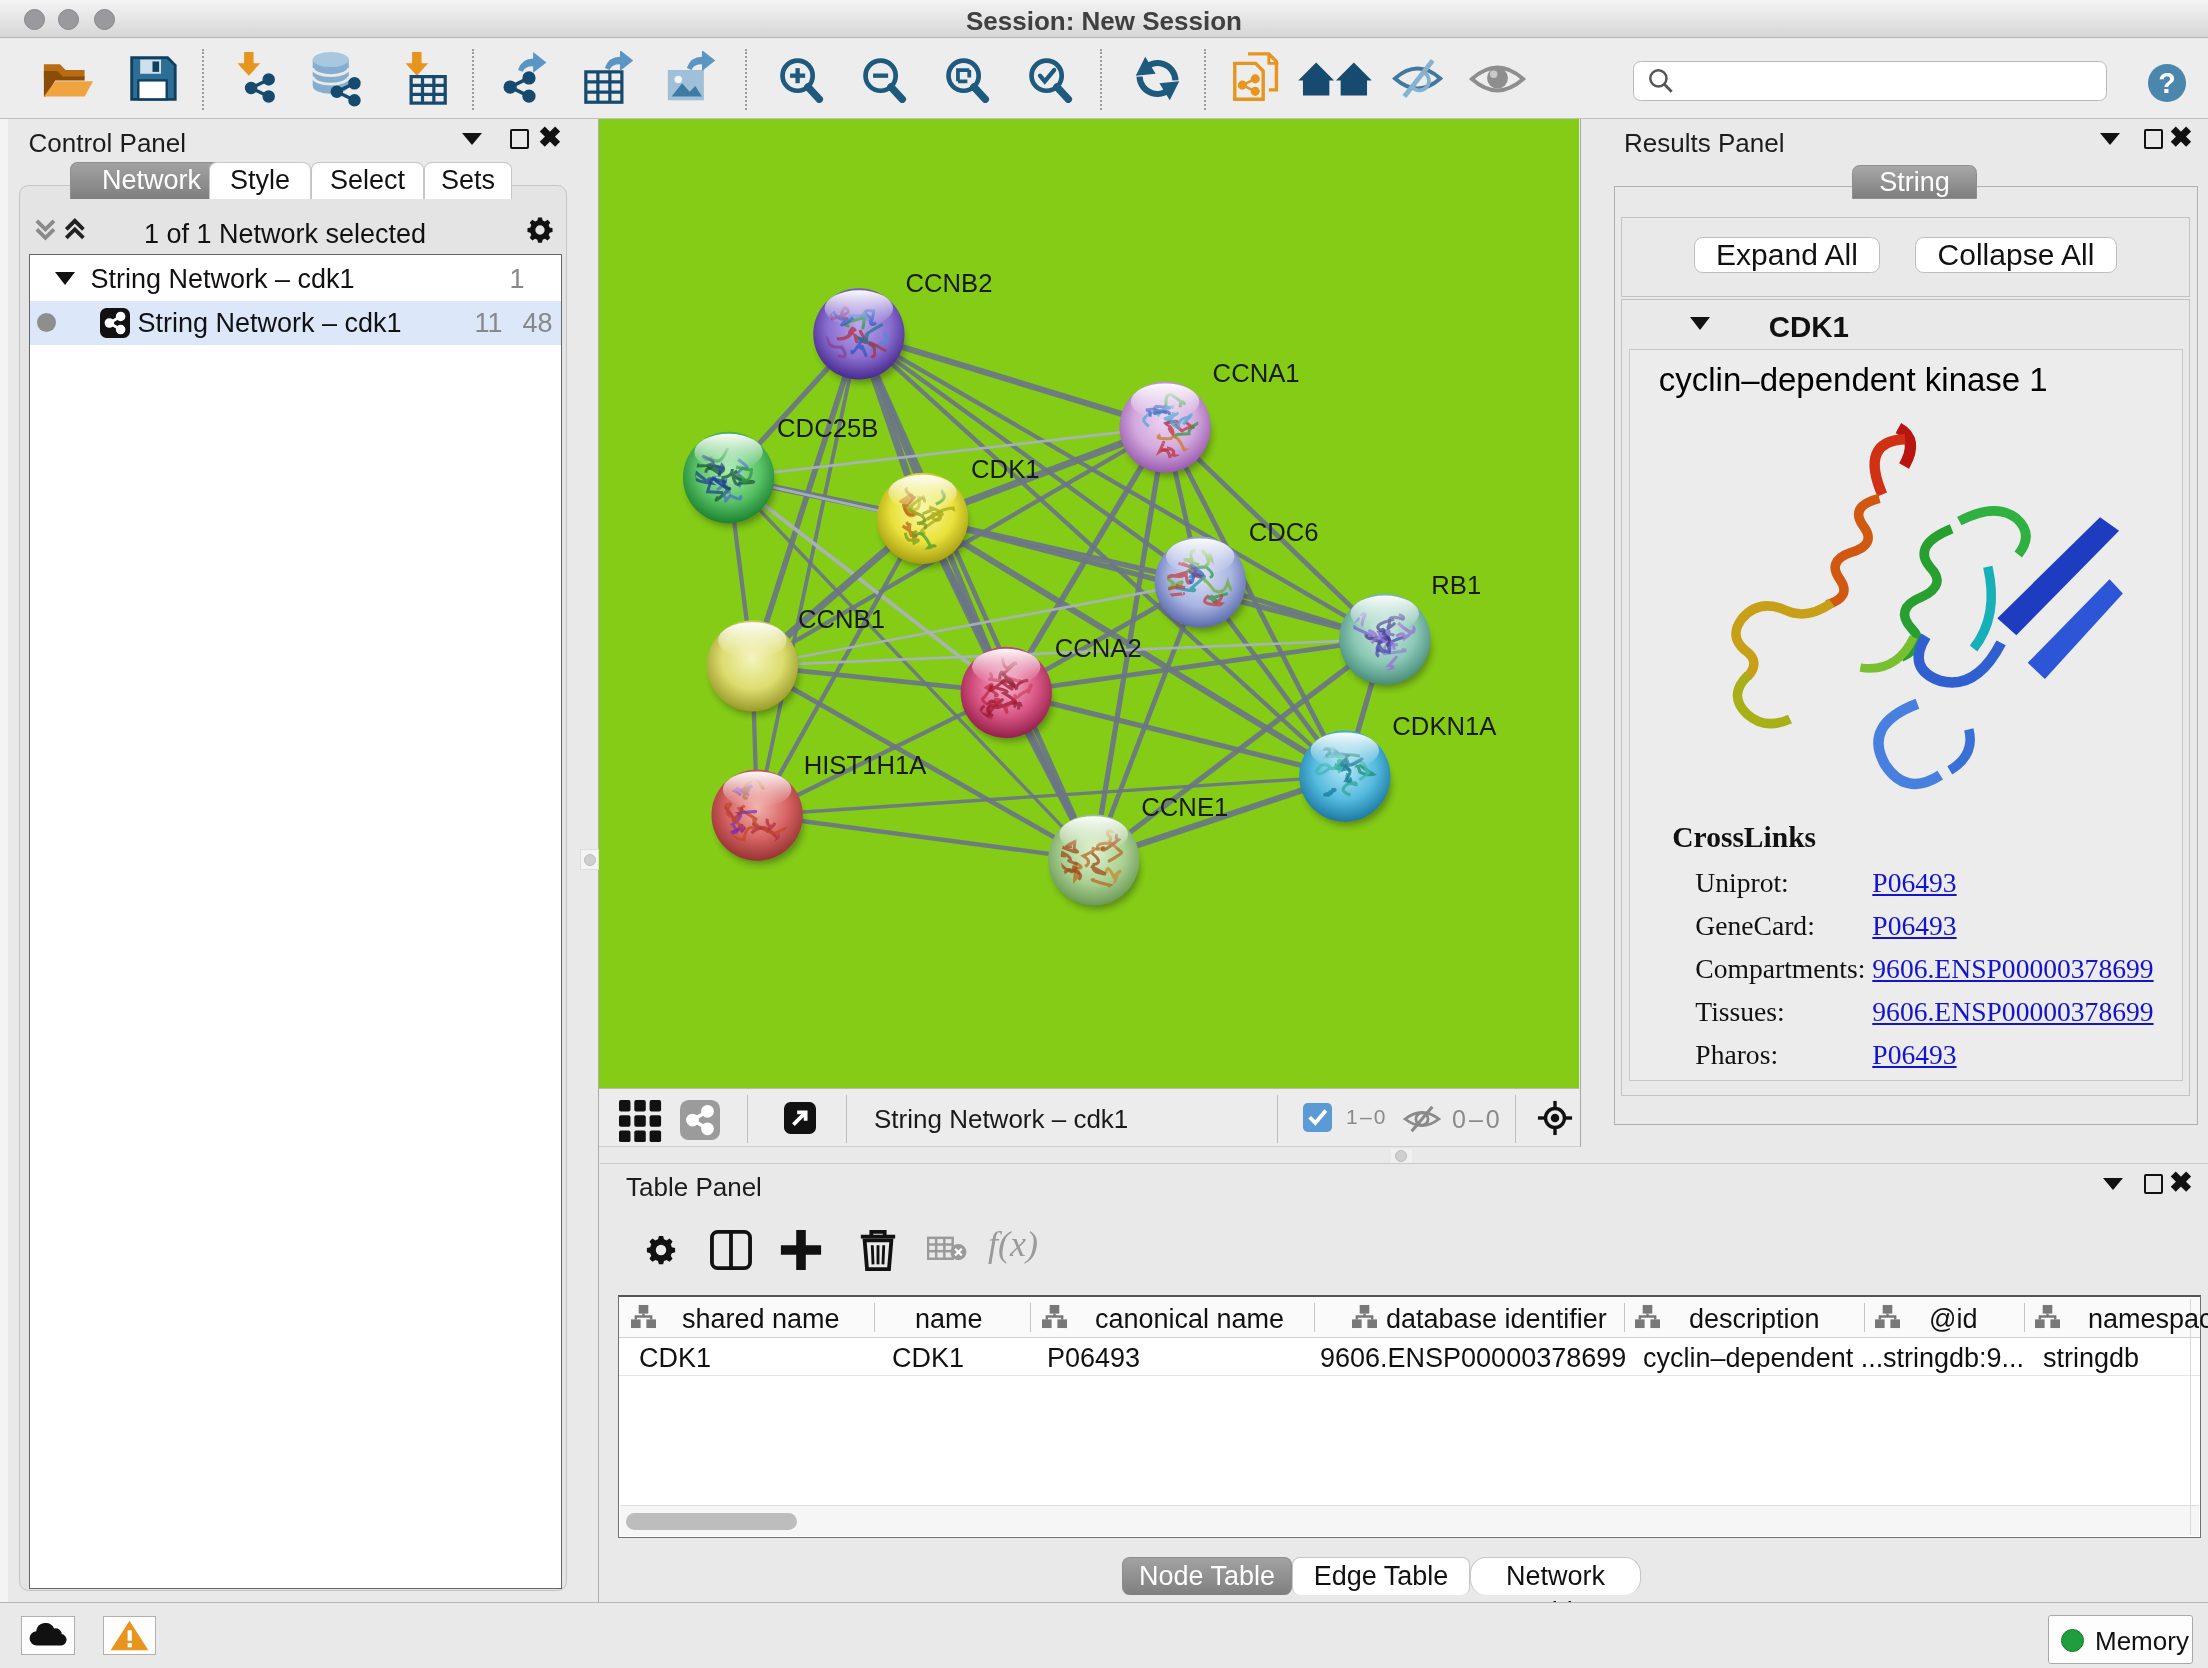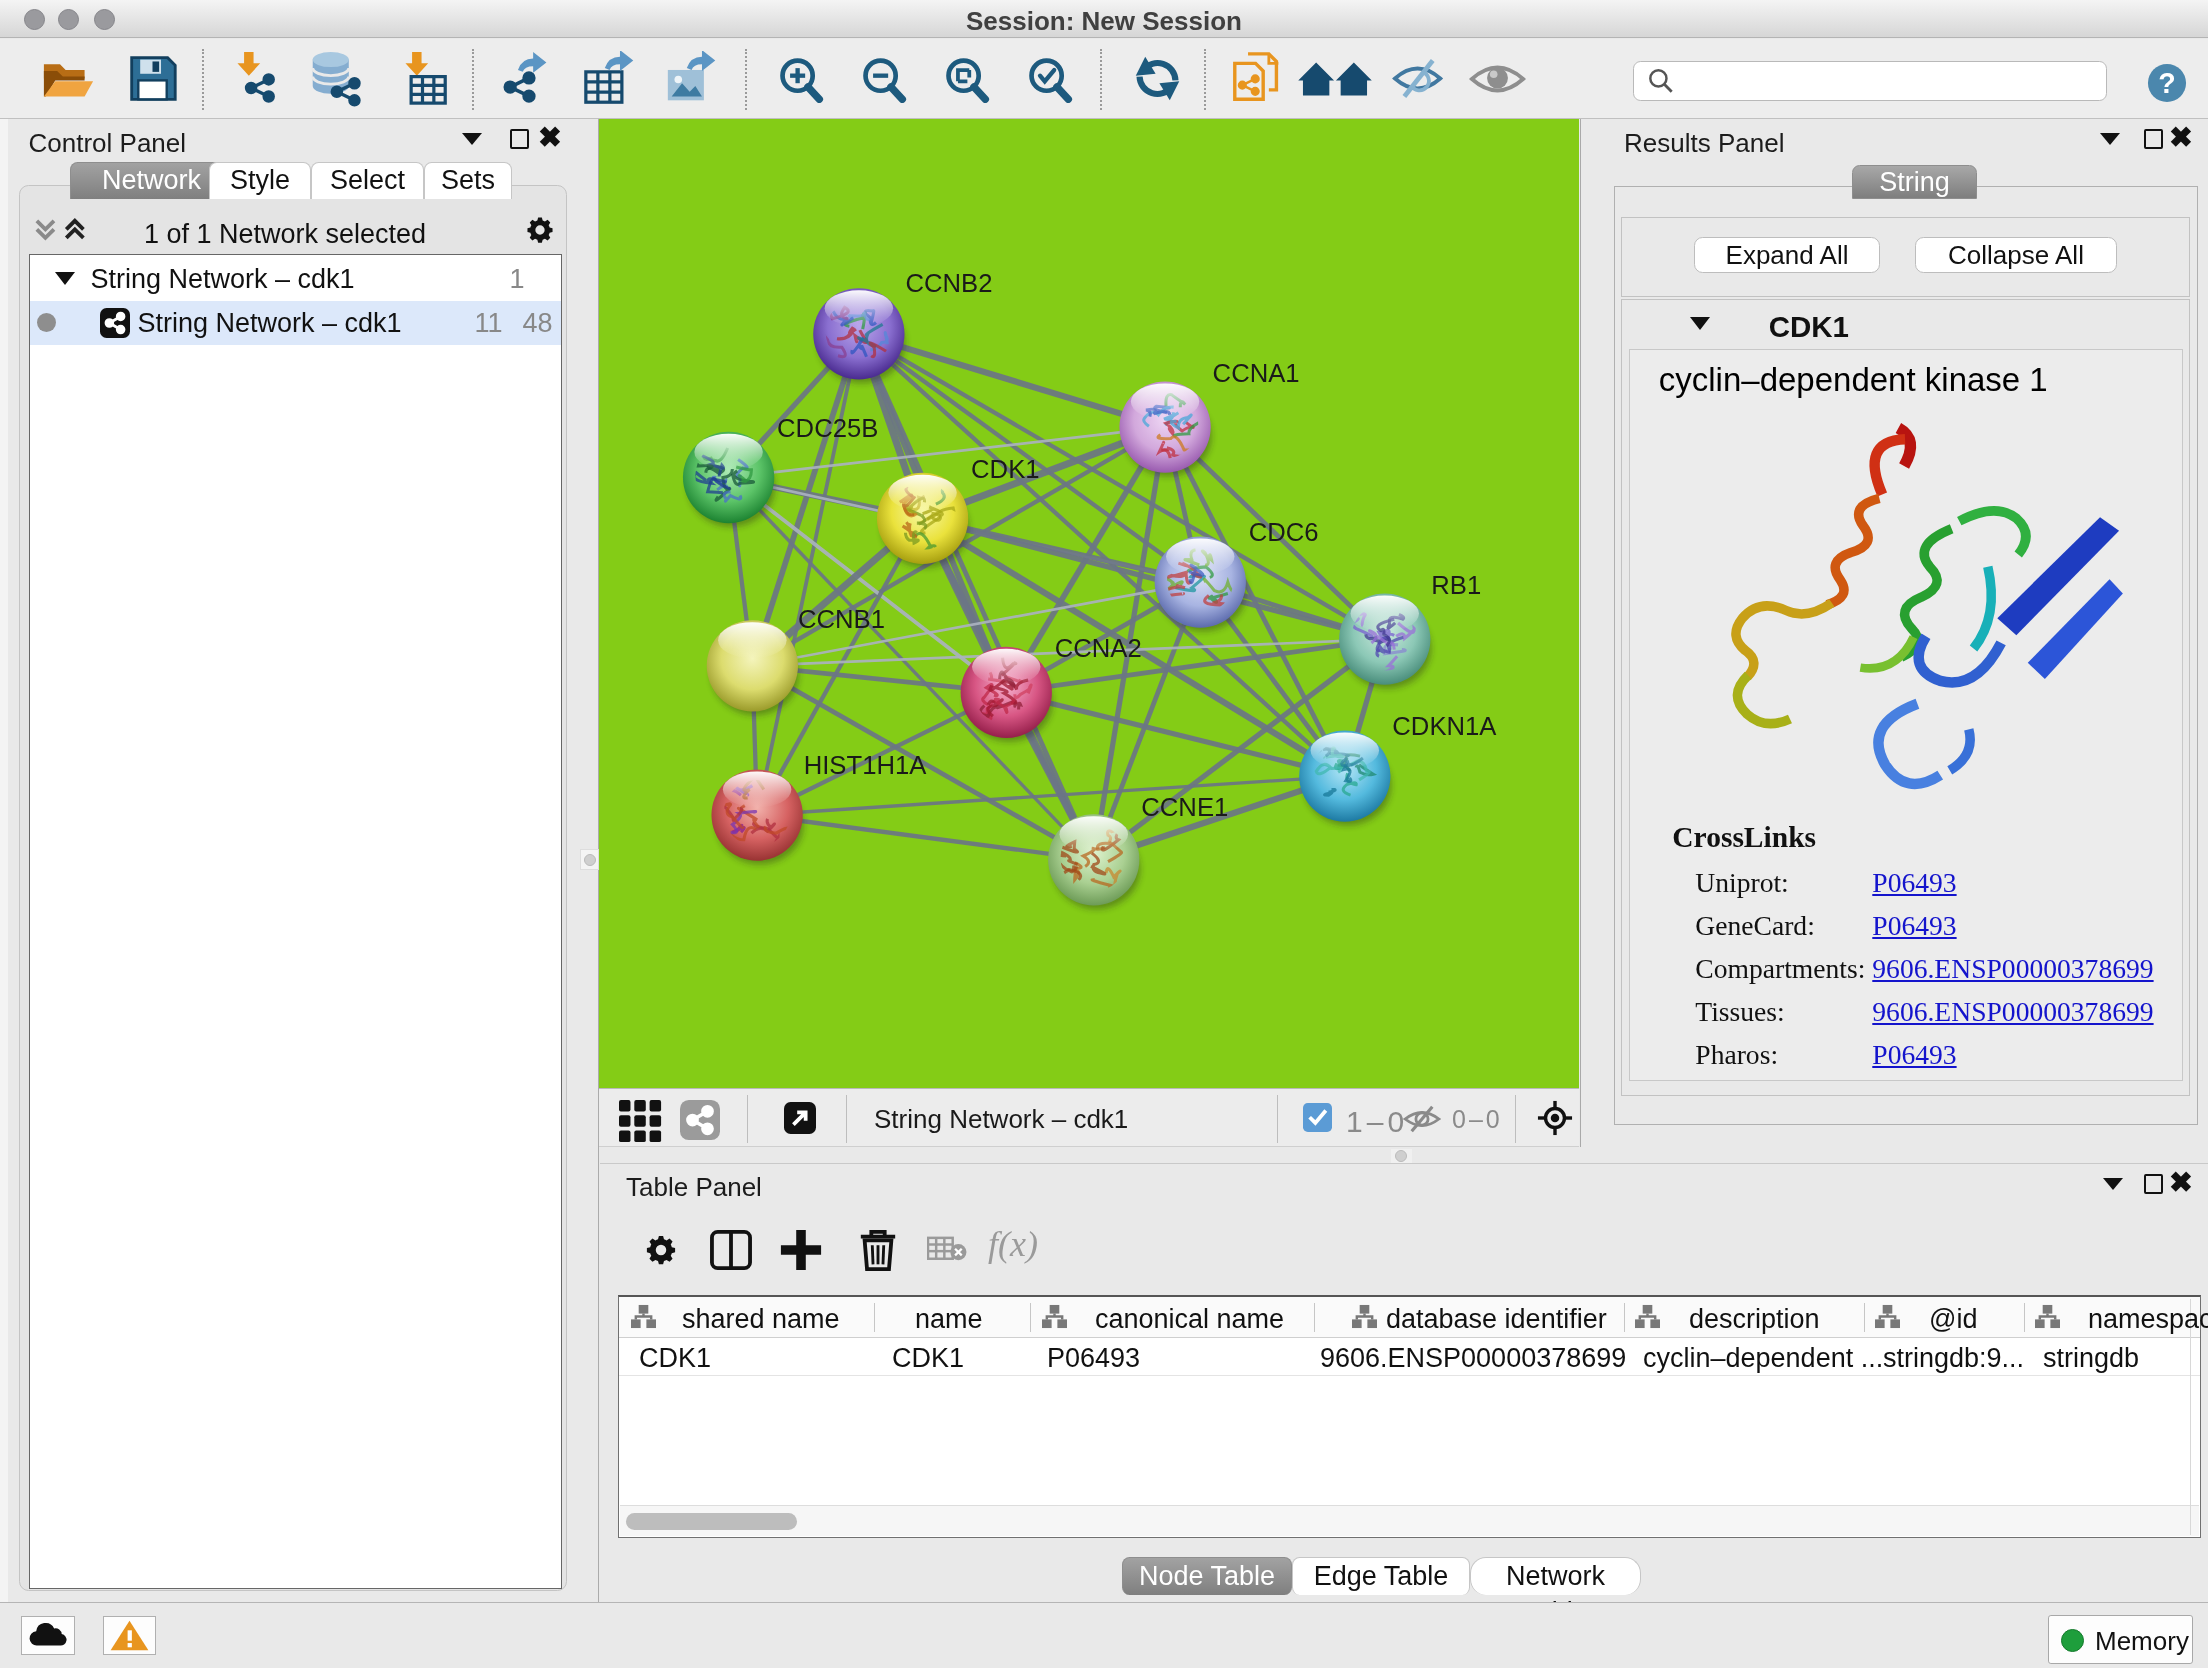--- a/index.html
+++ b/index.html
@@ -10,21 +10,21 @@
 .toolbar{left:0;top:39px;width:2208px;height:80px;background:#ededed;border-bottom:1px solid #c0c0c0}
 .tsep{position:absolute;top:9.5px;height:61px;width:0;border-left:2.9px dotted #9a9a9a}
 .ticon{position:absolute;top:9.5px}
 .searchbox{position:absolute;left:1633px;top:22px;width:474px;height:40px;background:#fff;border:1.9px solid #b9b9b9;border-radius:7.6px}
 .panel-title{font-size:26px;color:#1c1c1c}
 .wbtn-tri{width:0;height:0;border-left:10.5px solid transparent;border-right:10.5px solid transparent;border-top:12.4px solid #111}
 .wbtn-sq{width:19px;height:20px;border:2.9px solid #111;border-radius:1.9px}
 .wbtn-x{font-size:28.5px;font-weight:bold;color:#111;line-height:21px}
 .tab{position:absolute;height:37px;border:1px solid #c6c6c6;border-bottom:none;border-radius:7.6px 7.6px 0 0;background:#fff;color:#111;font-size:27px;text-align:center;line-height:35px}
 .tab.sel{background:linear-gradient(#a2a2a2,#7f7f7f);color:#fff;border-color:#8e8e8e}
-.btn{position:absolute;background:#fff;border:1px solid #bdbdbd;border-radius:8.6px;font-size:26px;color:#111;text-align:center}
+.btn{position:absolute;background:#fff;border:1px solid #bdbdbd;border-radius:8.6px;font-size:30px;color:#111;text-align:center}
 a.lnk{color:#1414cc;text-decoration:underline}
 </style></head><body>
 <div class="abs titlebar">
  <div class="tl" style="left:24px"></div>
     <div class="tl" style="left:58px"></div>
     <div class="tl" style="left:94px"></div>
  <div class="wtitle">Session: New Session</div>
 </div>
 <div class="abs toolbar">
     <div class="tsep" style="left:202px"></div>
@@ -608,21 +608,21 @@
  <svg class="abs" style="left:185px;top:13.3px" width="32" height="32" viewBox="0 0 34 34">
       <rect width="34" height="34" rx="7" fill="#111"></rect>
       <path d="M10 24 L22 12 M14 11 h9 v9" stroke="#fff" stroke-width="4" fill="none"></path>
     </svg>
  <div class="abs" style="left:247px;top:5.7px;height:48px;border-left:1px solid #bdbdbd"></div>
  <div class="abs" style="left:275px;top:15px;font-size:26px;color:#1a1a1a">String Network – cdk1</div>
  <div class="abs" style="left:678px;top:5.7px;height:48px;border-left:1px solid #bdbdbd"></div>
  <div class="abs" style="left:704px;top:14.3px;width:28.5px;height:28.5px;background:#5b9bd5;border-radius:4.8px"><svg width="28.5" height="28.5" viewBox="0 0 30 30">
         <path d="M7 15 l6 6 11 -13" stroke="#fff" stroke-width="4" fill="none"></path>
       </svg></div>
- <div class="abs" style="left:747px;top:16px;font-size:30px;color:#8a8a8a;letter-spacing:-1px">1 – 0</div>
+ <div class="abs" style="left:747px;top:16px;font-size:21px;color:#8a8a8a;letter-spacing:-1px">1 – 0</div>
  <svg class="abs" style="left:804px;top:15px" width="38" height="30" viewBox="0 0 40 32">
       <path d="M2 16 Q20 2 38 16 Q20 30 2 16 z" fill="none" stroke="#8a8a8a" stroke-width="3"></path>
       <circle cx="20" cy="16" r="6.5" fill="none" stroke="#8a8a8a" stroke-width="3"></circle>
       <line x1="31" y1="3" x2="9" y2="29" stroke="#8a8a8a" stroke-width="3.4"></line>
     </svg>
  <div class="abs" style="left:853px;top:16px;font-size:25px;color:#8a8a8a;letter-spacing:-1px">0 – 0</div>
  <div class="abs" style="left:916px;top:5.7px;height:48px;border-left:1px solid #bdbdbd"></div>
  <svg class="abs" style="left:938px;top:11.4px" width="36" height="36" viewBox="0 0 38 38">
       <g stroke="#111" stroke-width="3.6" fill="none">
         <circle cx="19" cy="19" r="10"></circle>

